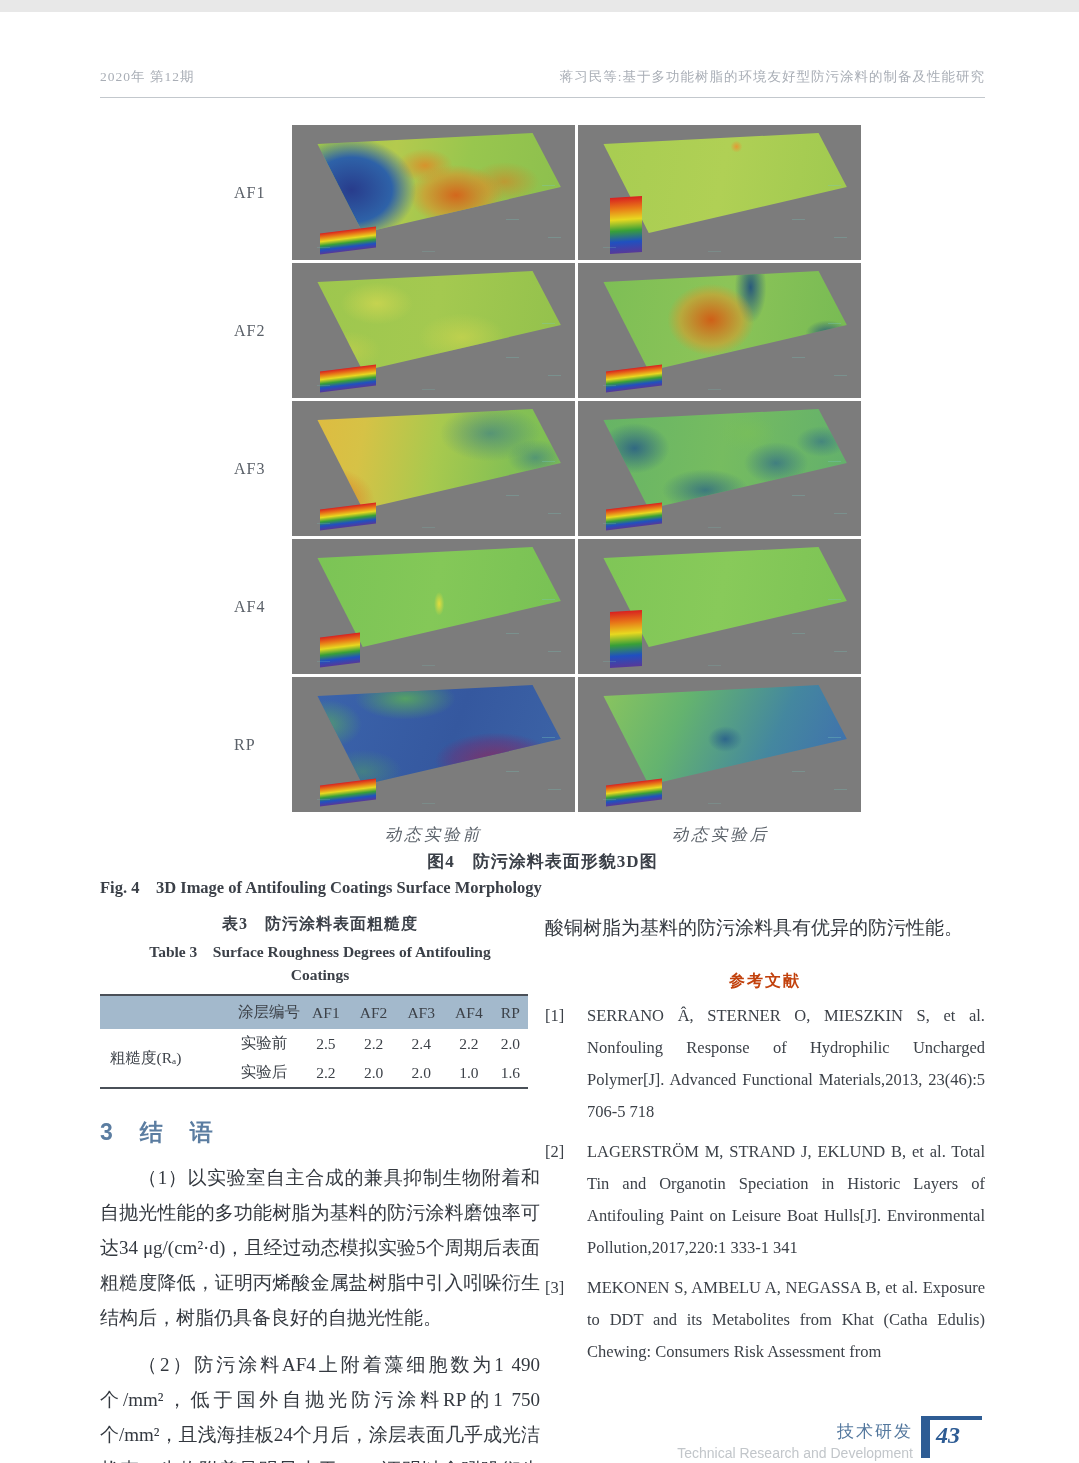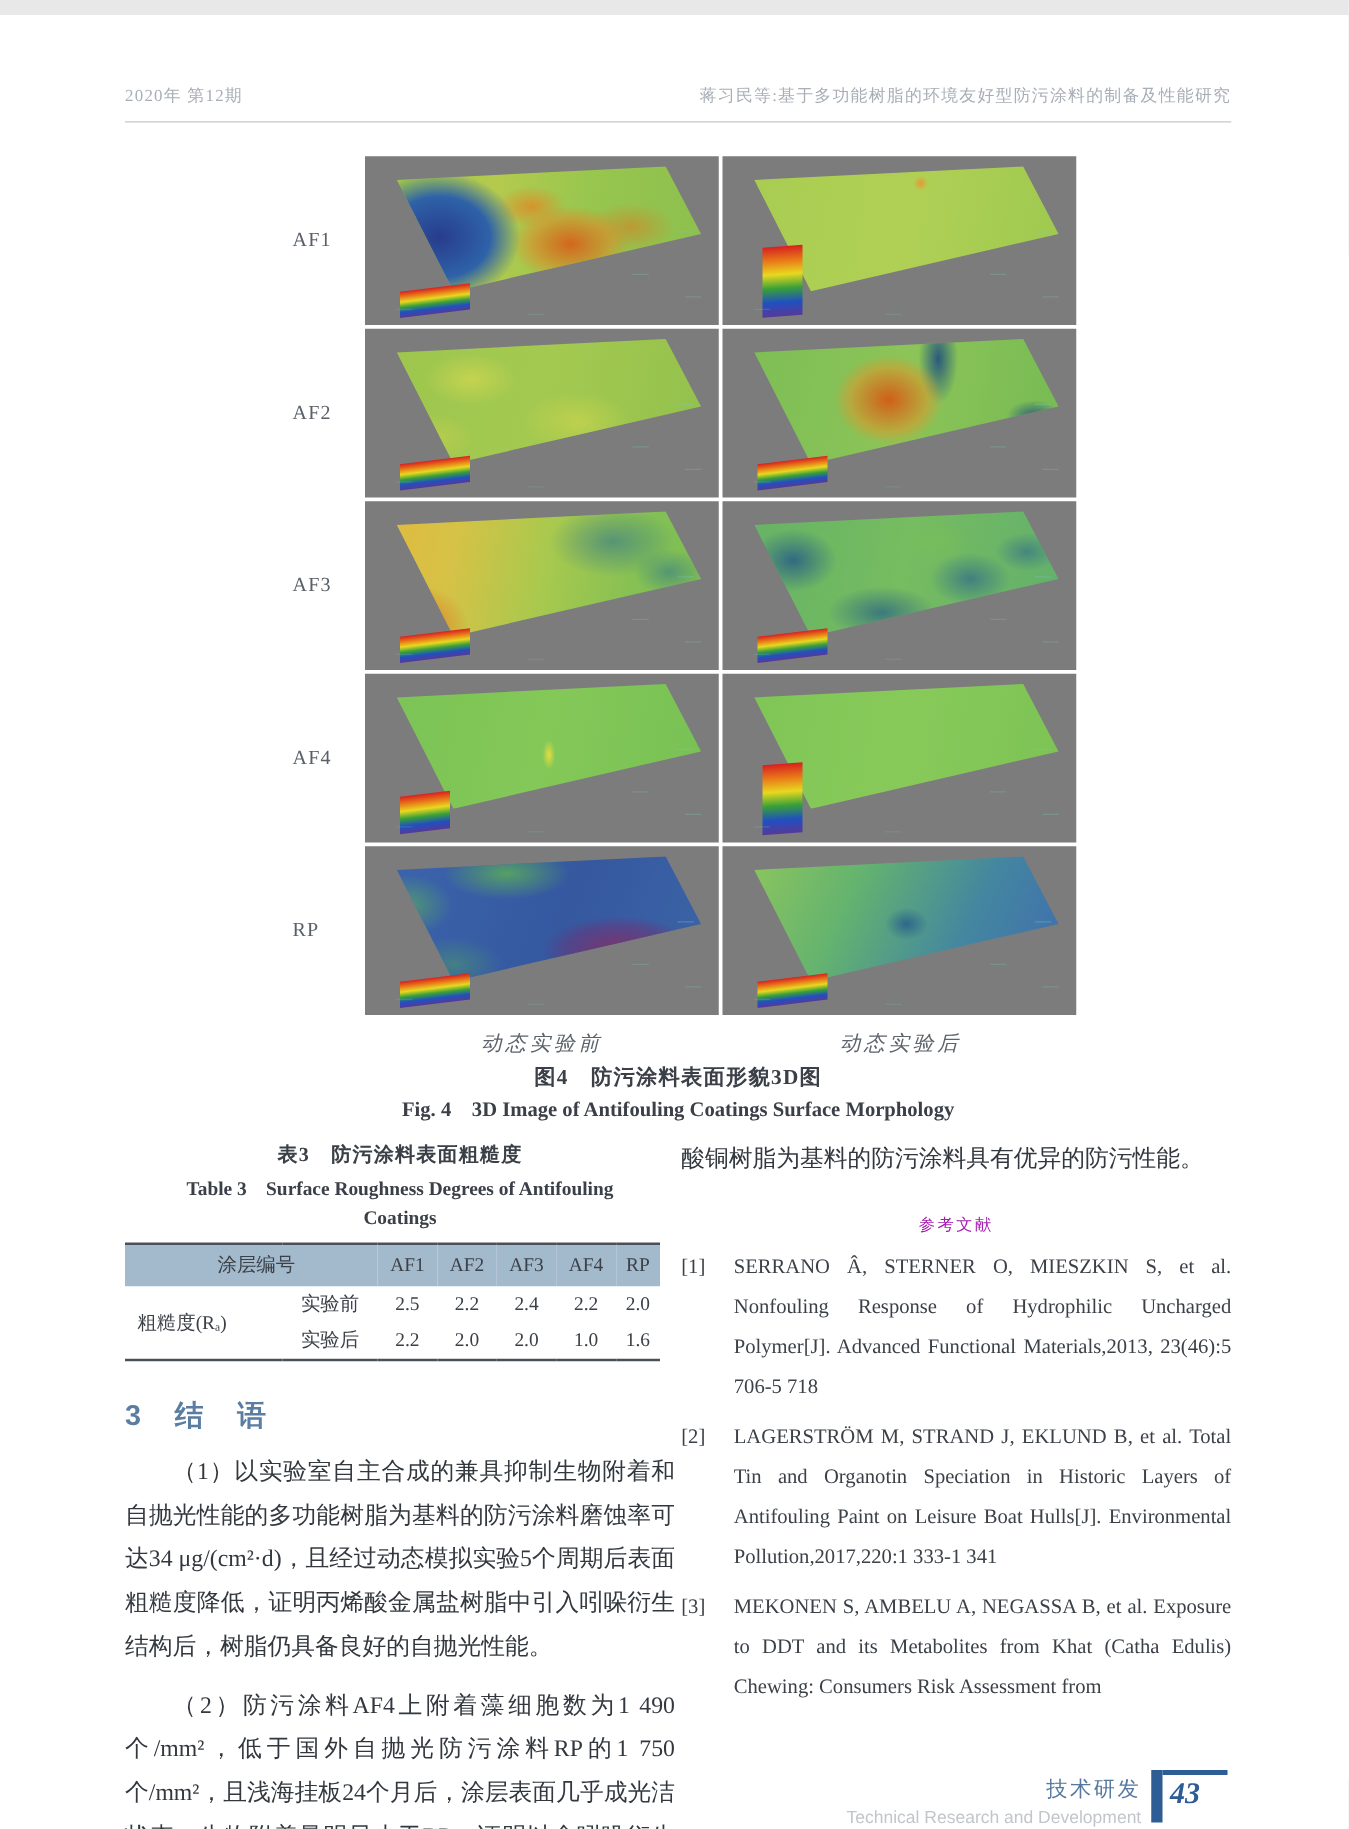--- a/index.html
+++ b/index.html
@@ -84,42 +84,42 @@
   .s-rp-post .surf{ background:
     radial-gradient(ellipse 30px 15px at 38% 86%, rgba(20,60,120,.9), rgba(20,60,120,0) 75%),
     radial-gradient(ellipse 24px 18px at 52% 46%, rgba(30,80,140,.7), rgba(30,80,140,0) 72%),
     linear-gradient(115deg,#90c75c 5%,#64b36f 35%,#44879f 65%,#3f6db0 92%); }
   
   .col-caps { position:absolute; top:812px; left:292px; width:570px; display:flex; }
   .col-cap { width:283px; text-align:center; font-size:16.5px; font-style:italic; color:#5c636b; letter-spacing:3px; }
   .col-cap + .col-cap { margin-left:4px; }
   .fig-cap-zh { position:absolute; top:838px; left:100px; width:885px; text-align:center;
     font-weight:bold; font-size:17px; color:#3b4048; letter-spacing:1px; }
-  .fig-cap-en { position:absolute; top:865px; left:100px; width:885px; text-align:center;
+  .fig-cap-en { position:absolute; top:865px; left:100px; width:885px; 
     font-weight:bold; font-size:16.5px; color:#3b4048; }
   
   .colL { position:absolute; left:100px; top:902px; width:440px; }
   .colR { position:absolute; left:545px; top:898px; width:440px; }
   
   .tbl-cap-zh { text-align:center; font-weight:bold; font-size:16px; color:#3b4048; margin-bottom:5px; letter-spacing:1px; }
   .tbl-cap-en { text-align:center; font-weight:bold; font-size:15.5px; color:#3b4048; line-height:23px; }
   table.t3 { width:428px; margin-top:8px; border-collapse:collapse; font-size:15.5px; color:#3c4148;
     border-top:2px solid #4a5058; border-bottom:2px solid #4a5058; }
   table.t3 thead tr { background:#a3b9cc; }
   table.t3 th { font-weight:normal; text-align:center; padding:6px 2px; }
-  table.t3 th:first-child { text-align:center; padding-left:10px; }
+  table.t3 th:first-child { text-align:right; padding-left:10px; }
   table.t3 td { text-align:center; padding:4px 2px; }
   table.t3 td.grp { text-align:left; padding-left:10px; }
   
   .sec-head { margin-top:28px; font-size:23px; font-weight:bold; color:#5b7da1;
     font-family:"Liberation Sans","DejaVu Sans",sans-serif; letter-spacing:2px; }
   .para { margin-top:12px; font-size:19px; line-height:35px; text-align:justify; text-indent:2em; color:#33383f; }
   .para-noindent { text-indent:0; margin-top:0; }
   
-  .refs-head { text-align:center; font-weight:normal; font-size:13px; color:#a21caf; margin-top:26px; letter-spacing:2px; }
+  .refs-head { text-align:center; font-weight:bold; font-size:16px; color:#c2410c; margin-top:26px; letter-spacing:2px; }
   .ref { display:flex; margin-top:8px; font-size:16.5px; line-height:32px; color:#3c4148; }
   .ref-num { width:42px; flex:none; }
   .ref-text { flex:1; text-align:justify; }
   
   .footer { position:absolute; top:1402px; right:94px; display:flex; align-items:flex-start; }
   .foot-titles { text-align:right; margin-right:8px; padding-top:6px; }
   .foot-zh { font-size:17px; color:#54789e; letter-spacing:2px; font-family:"Liberation Sans","DejaVu Sans",sans-serif; }
   .foot-en { font-size:14px; color:#c2c6ca; margin-top:2px; font-family:"Liberation Sans","DejaVu Sans",sans-serif; }
   .bracket { position:relative; width:64px; height:48px; }
   .bracket .vbar { position:absolute; left:0; top:2px; width:9px; height:42px; background:#2e5c94; }

